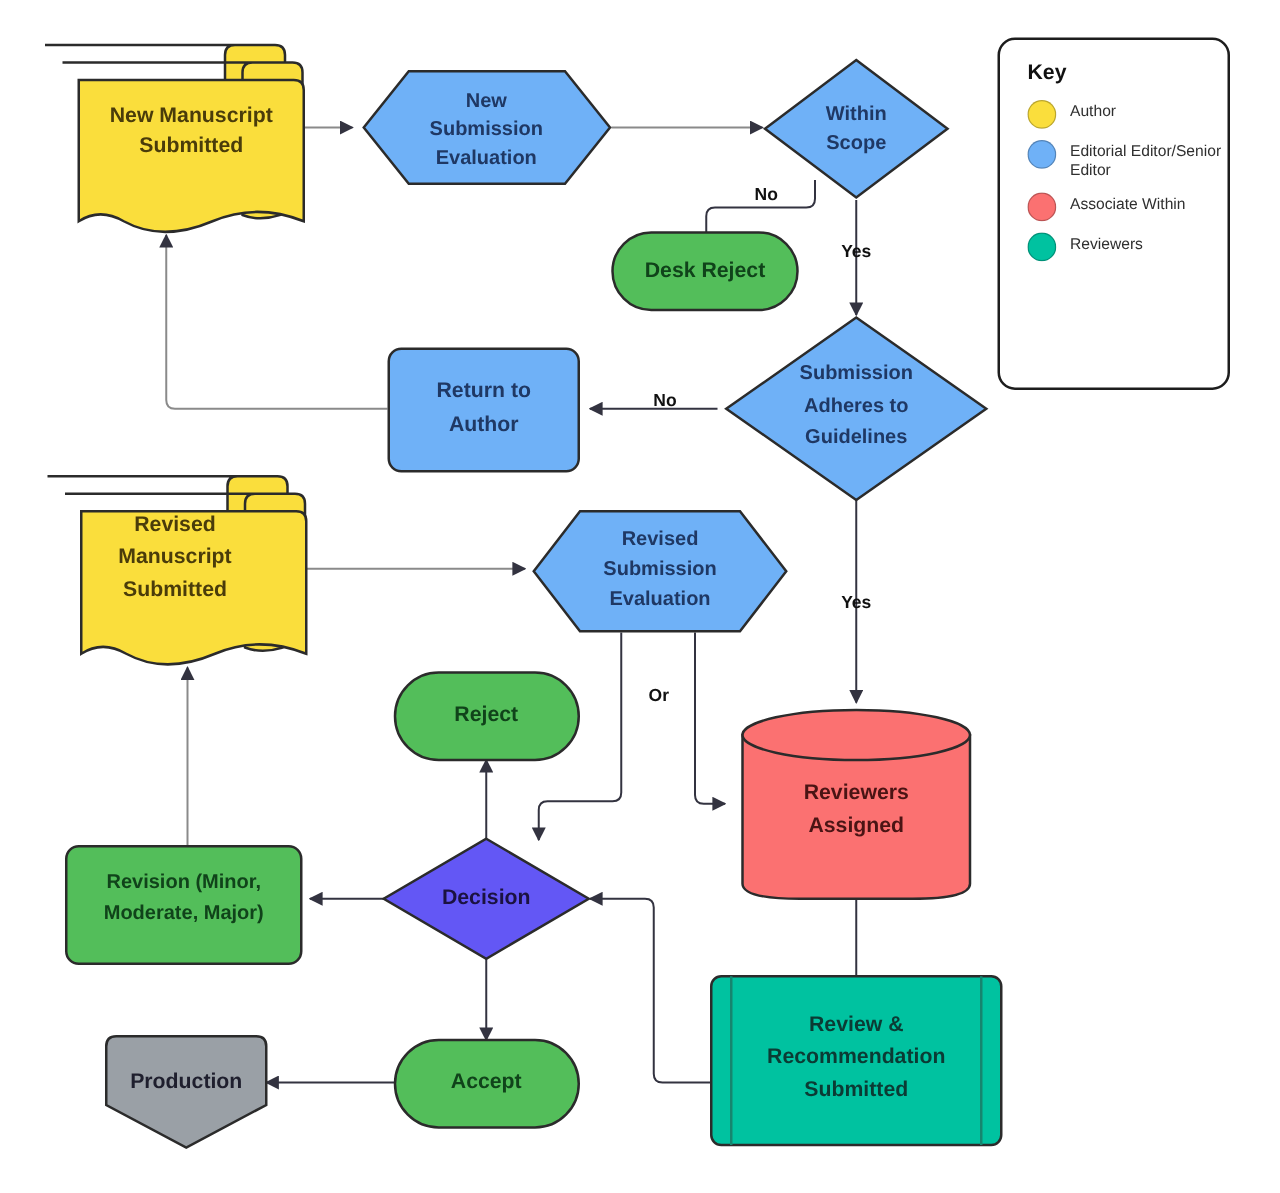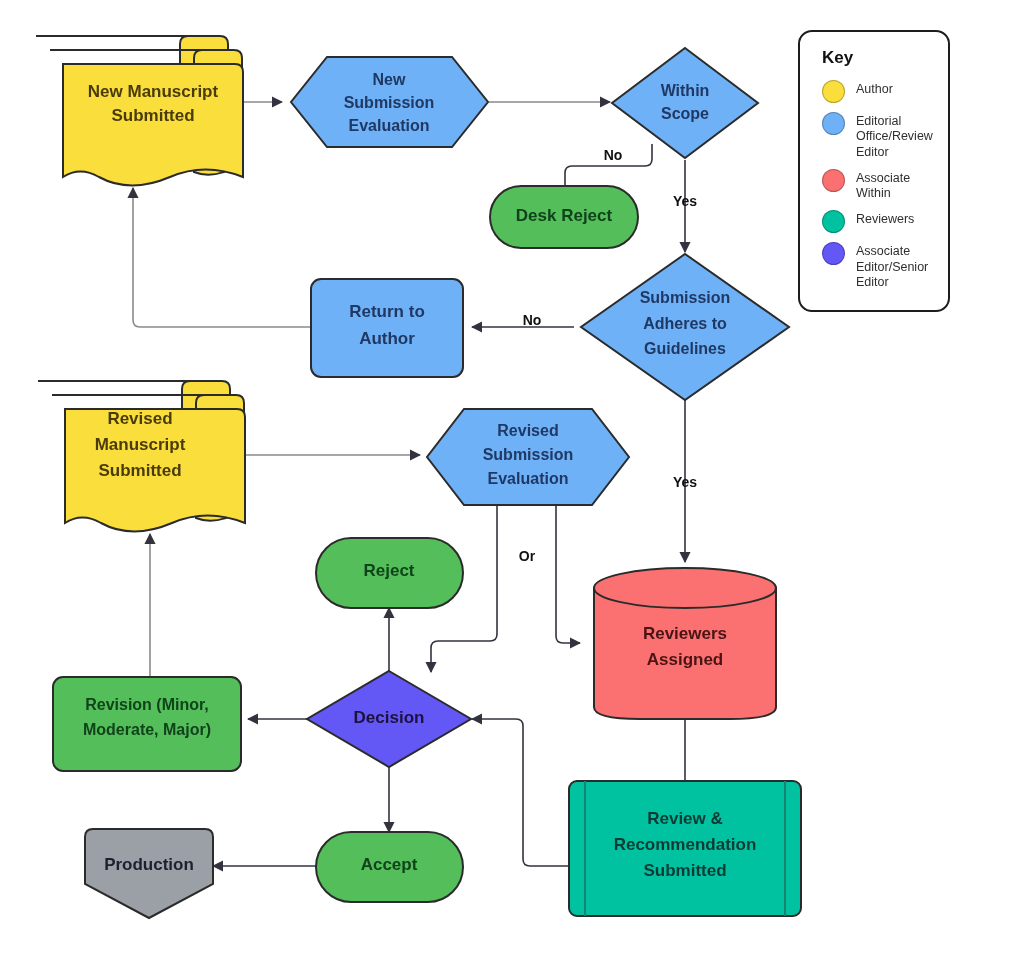--- a/index.html
+++ b/index.html
@@ -57,21 +57,21 @@
     font-weight: bold;
     font-size: 14px;
     fill: #111111;
     text-anchor: middle;
     dominant-baseline: middle;
   }
   .legend-box {
     position: absolute;
     left: 798px;
     top: 30px;
-    width: 152px;
+    width: 186px;
     height: 282px;
     border: 2.5px solid #1d1d1d;
     border-radius: 14px;
     background: #ffffff;
     box-sizing: border-box;
     padding: 14px 0 0 22px;
   }
   .legend-title {
     font-family: "Liberation Sans", sans-serif;
     font-weight: bold;
@@ -244,32 +244,28 @@
   <div class="legend-box">
     <div class="legend-title">Key</div>
 
     <div class="legend-item">
       <span class="legend-swatch" style="background:#FADE3C"></span>
       <span class="legend-text">Author</span>
     </div>
 
     <div class="legend-item">
       <span class="legend-swatch" style="background:#6FB1F7"></span>
-      <span class="legend-text">Editorial Office/Review Editor</span>
+      <span class="legend-text">Editorial Editor/Senior Editor</span>
     </div>
 
     <div class="legend-item">
       <span class="legend-swatch" style="background:#FB7171"></span>
       <span class="legend-text">Associate Within</span>
     </div>
 
     <div class="legend-item">
       <span class="legend-swatch" style="background:#00C2A0"></span>
       <span class="legend-text">Reviewers</span>
     </div>
 
-    <div class="legend-item">
-      <span class="legend-swatch" style="background:#6357F5"></span>
-      <span class="legend-text">Associate Editor/Senior Editor</span>
-    </div>
   </div>
 
 </div>
 
 </body></html>

